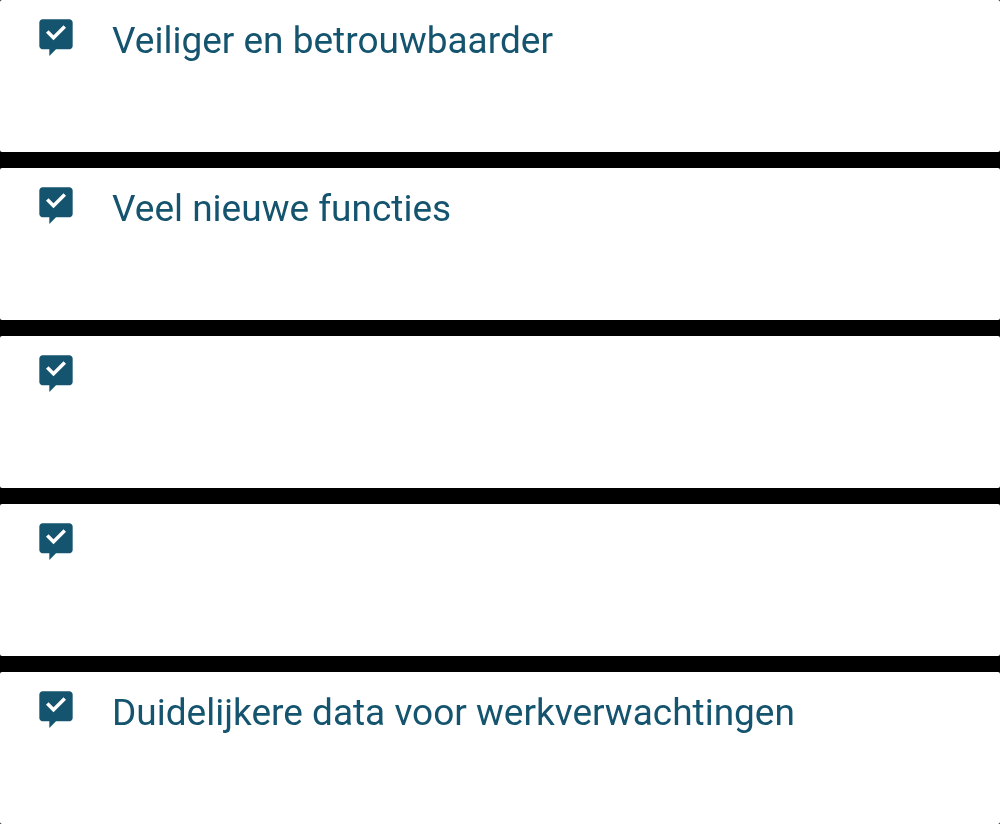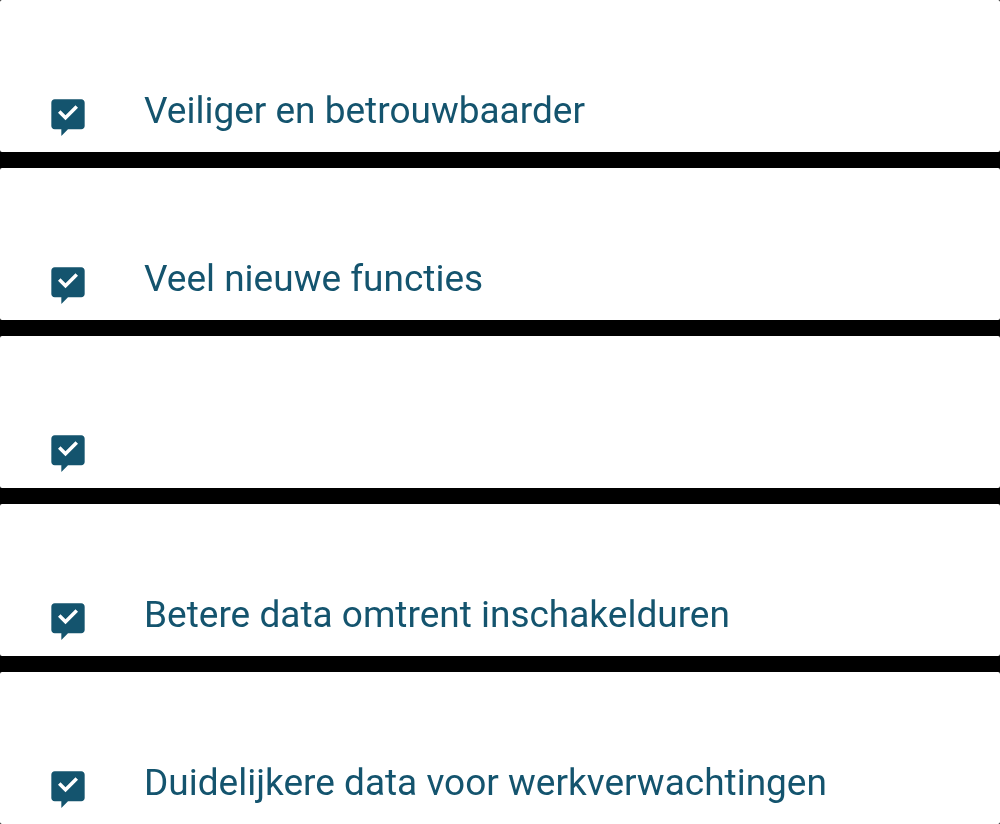--- a/index.html
+++ b/index.html
@@ -12,23 +12,23 @@
       background: #000;
       width: 1000px;
       height: 824px;
       display: flex;
       flex-direction: column;
       gap: 16px;
     }
     .feature-card {
       background: #fff;
       display: flex;
-      align-items: flex-end;
-      padding: 16px 30px 16px 48px;
-      gap: 56px;
+      align-items: flex-start;
+      padding: 16px 30px 16px 36px;
+      gap: 36px;
       flex: 1;
       border-radius: 2px;
     }
     .icon-wrap {
       flex-shrink: 0;
       width: 40px;
       height: 40px;
       display: flex;
       align-items: center;
       justify-content: center;
@@ -73,21 +73,20 @@
       </svg>
   </span>
 </div>
 
 <div class="feature-card">
   <span class="icon-wrap">
     <svg viewBox="0 0 24 24">
         <path d="M20 2H4c-1.1 0-2 .9-2 2v14c0 1.1.9 2 2 2h4v4l4-4h8c1.1 0 2-.9 2-2V4c0-1.1-.9-2-2-2zm-9.5 12.5L6 10l1.5-1.5 3 3 6-6L18 7l-7.5 7.5z"></path>
       </svg>
   </span>
-  <span class="feature-text">Betere data omtrent inschakelduren</span>
 </div>
 
 <div class="feature-card">
   <span class="icon-wrap">
     <svg viewBox="0 0 24 24">
         <path d="M20 2H4c-1.1 0-2 .9-2 2v14c0 1.1.9 2 2 2h4v4l4-4h8c1.1 0 2-.9 2-2V4c0-1.1-.9-2-2-2zm-9.5 12.5L6 10l1.5-1.5 3 3 6-6L18 7l-7.5 7.5z"></path>
       </svg>
   </span>
   <span class="feature-text">Duidelijkere data voor werkverwachtingen</span>
 </div>

